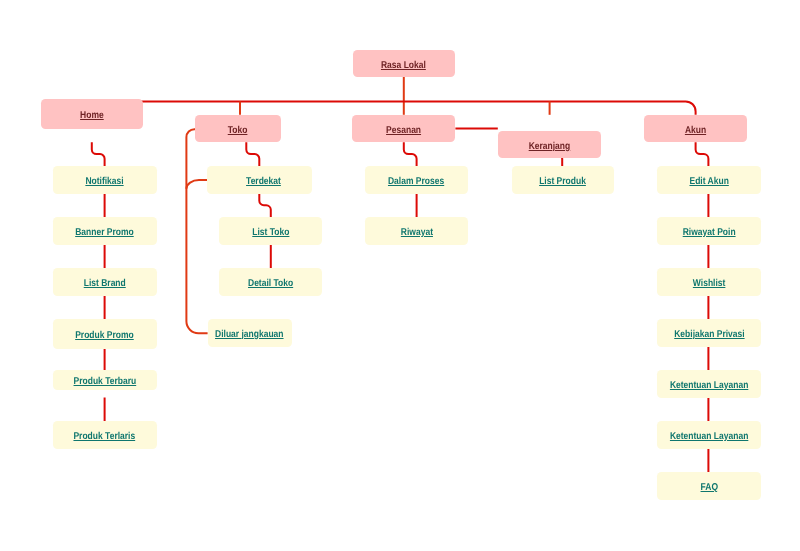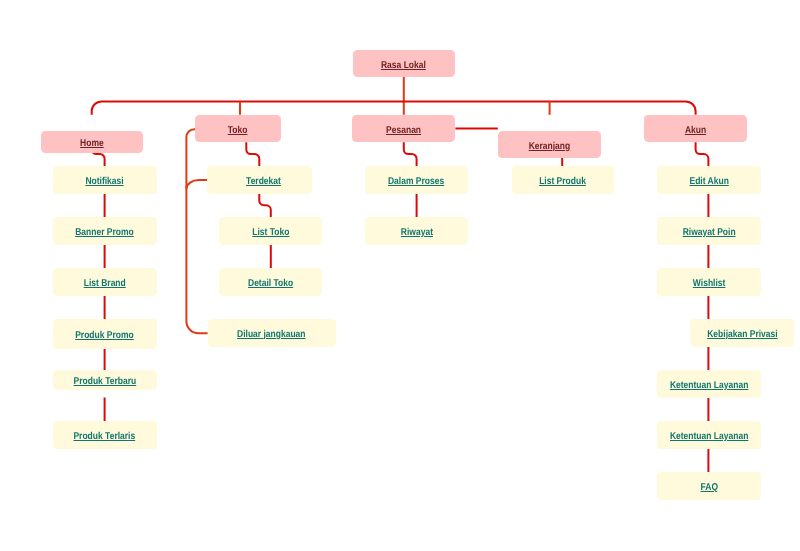--- a/index.html
+++ b/index.html
@@ -57,21 +57,21 @@
     <path d="M708.4 295.5 L708.4 319"></path>
     <path d="M708.4 346.5 L708.4 370"></path>
     <path d="M708.4 397.5 L708.4 421"></path>
     <path d="M708.4 448.5 L708.4 472"></path>
   </svg>
 
   <div class="node pink" style="left:352.6px;top:49.6px;width:102px;height:27.4px;">
     <span>Rasa Lokal</span>
   </div>
 
-  <div class="node pink" style="left:40.7px;top:99px;width:102.2px;height:22px;margin-top:32px;">
+  <div class="node pink" style="left:40.7px;top:99px;width:102.2px;height:30px;">
     <span>Home</span>
   </div>
   <div class="node pink" style="left:195px;top:114.8px;width:85.5px;height:27.4px;">
     <span>Toko</span>
   </div>
   <div class="node pink" style="left:352.2px;top:114.8px;width:103.2px;height:27.4px;">
     <span>Pesanan</span>
   </div>
   <div class="node pink" style="left:497.8px;top:131px;width:103.2px;height:27.4px;">
     <span>Keranjang</span>
@@ -101,21 +101,21 @@
 
   <div class="node yellow" style="left:207.2px;top:166px;width:104.5px;height:27.5px;padding-left:8px;">
     <span>Terdekat</span>
     </div>
   <div class="node yellow" style="left:219.4px;top:217px;width:102.8px;height:27.5px;">
     <span>List Toko</span>
     </div>
   <div class="node yellow" style="left:219.4px;top:268px;width:102.8px;height:27.5px;">
     <span>Detail Toko</span>
     </div>
-  <div class="node yellow" style="left:207.6px;top:319px;width:128px;height:27.5px;">
+  <div class="node yellow" style="left:207.6px;top:319px;width:84px;height:27.5px;">
     <span>Diluar jangkauan</span>
     </div>
 
   <div class="node yellow" style="left:365.3px;top:166px;width:102.5px;height:27.5px;">
     <span>Dalam Proses</span>
     </div>
   <div class="node yellow" style="left:365.3px;top:217px;width:102.5px;height:27.5px;">
     <span>Riwayat</span>
     </div>
 
@@ -125,21 +125,21 @@
 
   <div class="node yellow" style="left:656.9px;top:166px;width:104.1px;height:27.5px;">
     <span>Edit Akun</span>
     </div>
   <div class="node yellow" style="left:656.9px;top:217px;width:104.1px;height:27.5px;">
     <span>Riwayat Poin</span>
     </div>
   <div class="node yellow" style="left:656.9px;top:268px;width:104.1px;height:27.5px;">
     <span>Wishlist</span>
     </div>
-  <div class="node yellow" style="left:656.9px;top:319px;width:104.1px;height:27.5px;margin-left:33px;">
+  <div class="node yellow" style="left:656.9px;top:319px;width:104.1px;height:27.5px;">
     <span>Kebijakan Privasi</span>
     </div>
   <div class="node yellow" style="left:656.9px;top:370px;width:104.1px;height:27.5px;">
     <span>Ketentuan Layanan</span>
     </div>
   <div class="node yellow" style="left:656.9px;top:421px;width:104.1px;height:27.5px;">
     <span>Ketentuan Layanan</span>
     </div>
   <div class="node yellow" style="left:656.9px;top:472px;width:104.1px;height:27.5px;">
     <span>FAQ</span>

